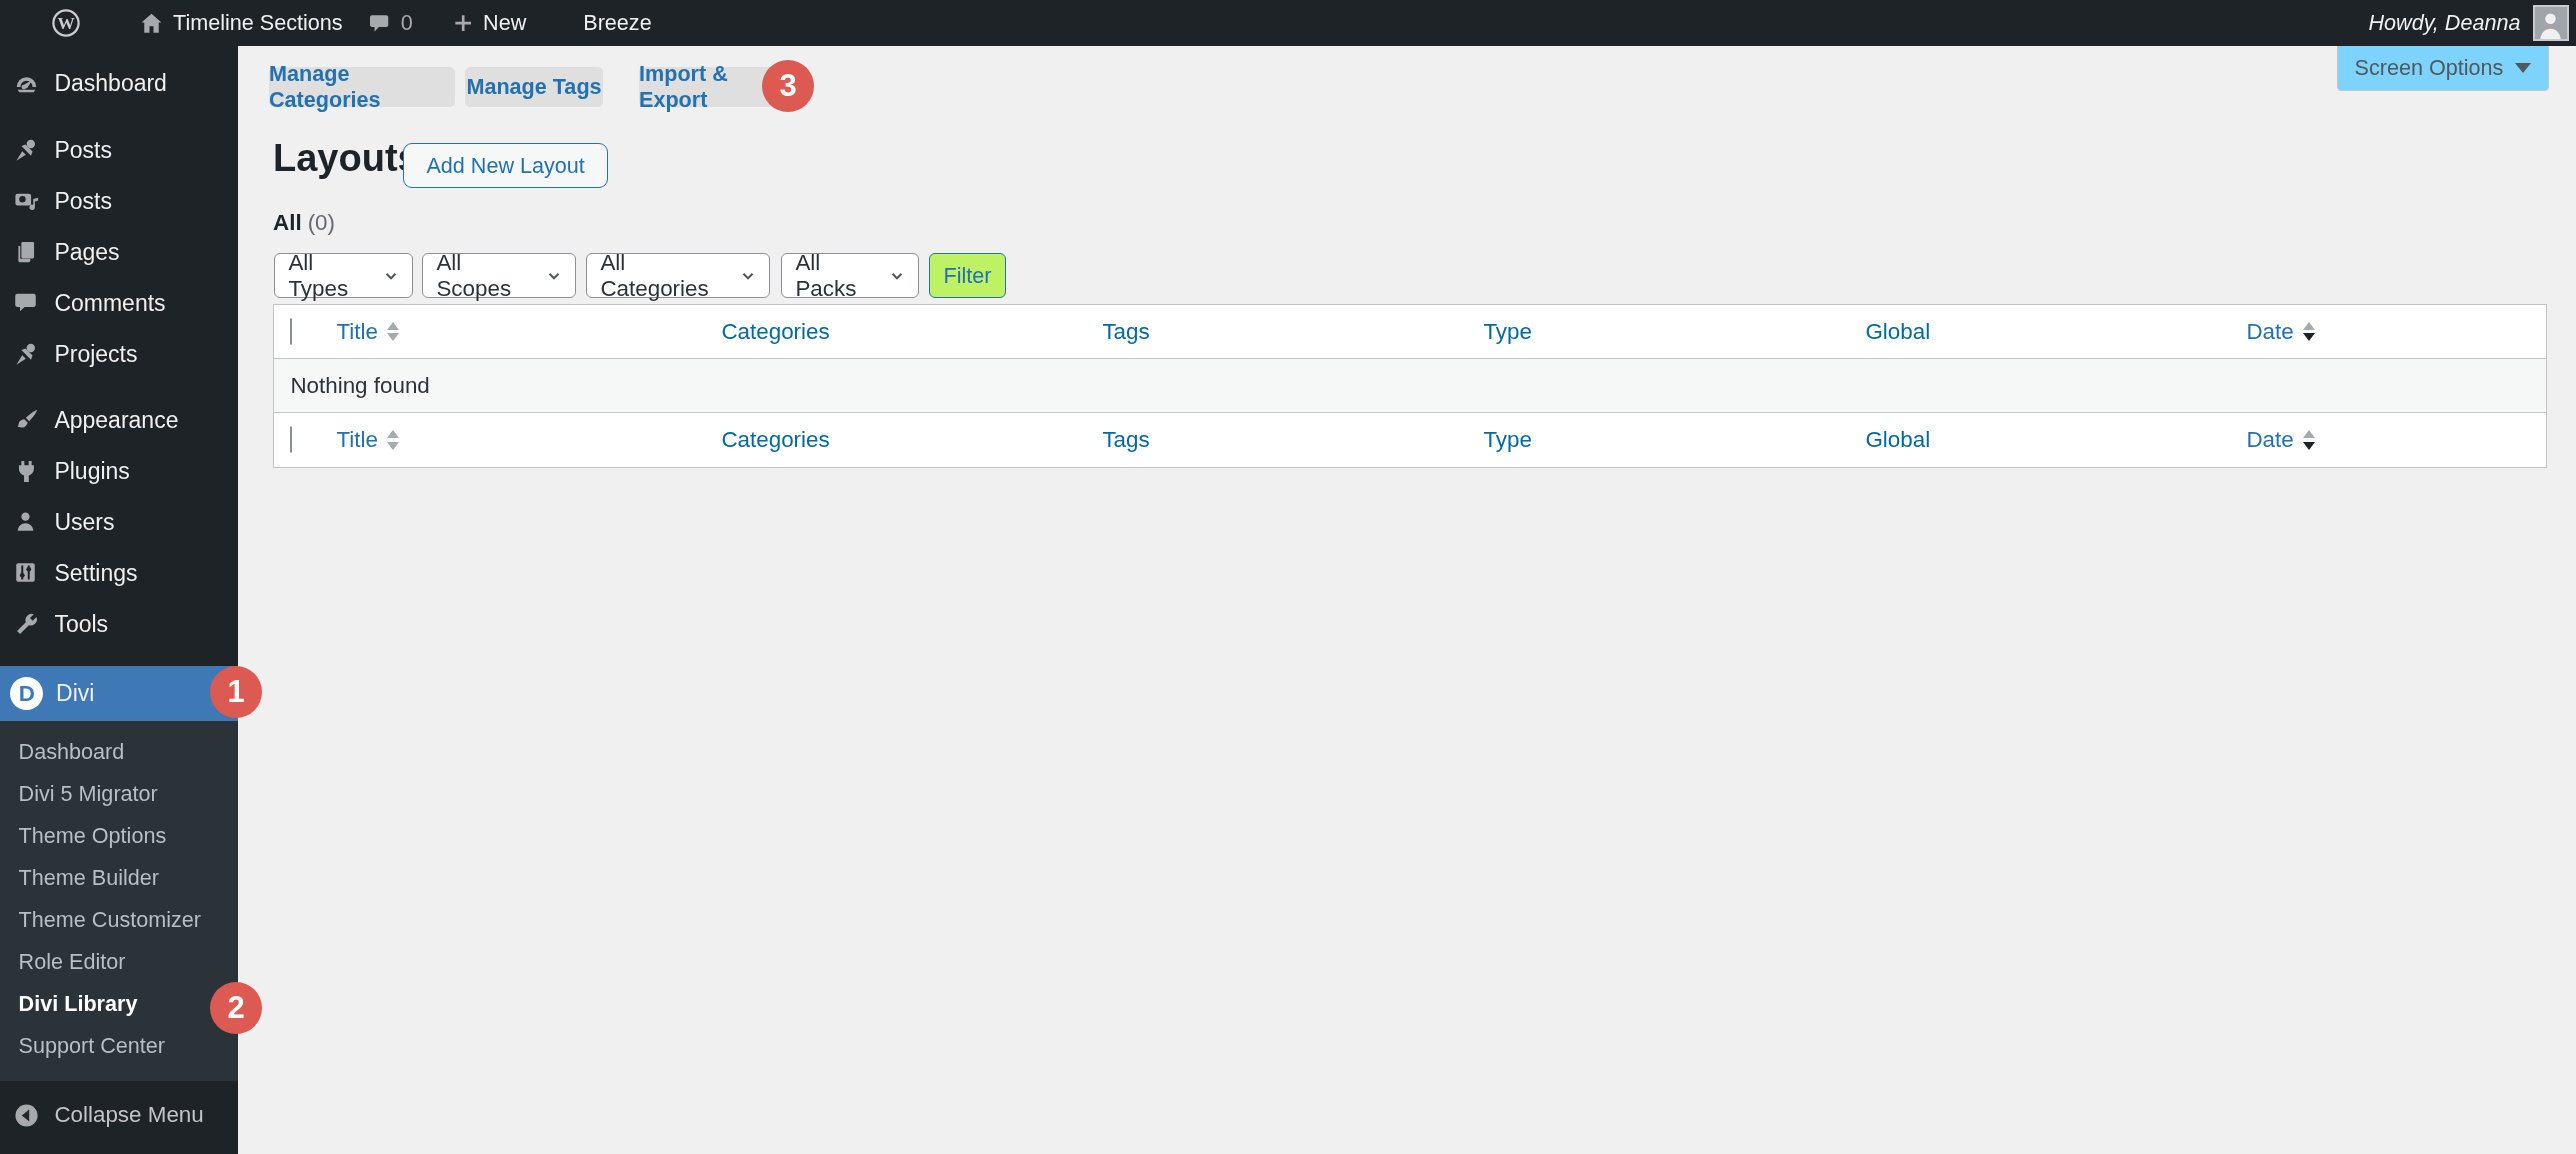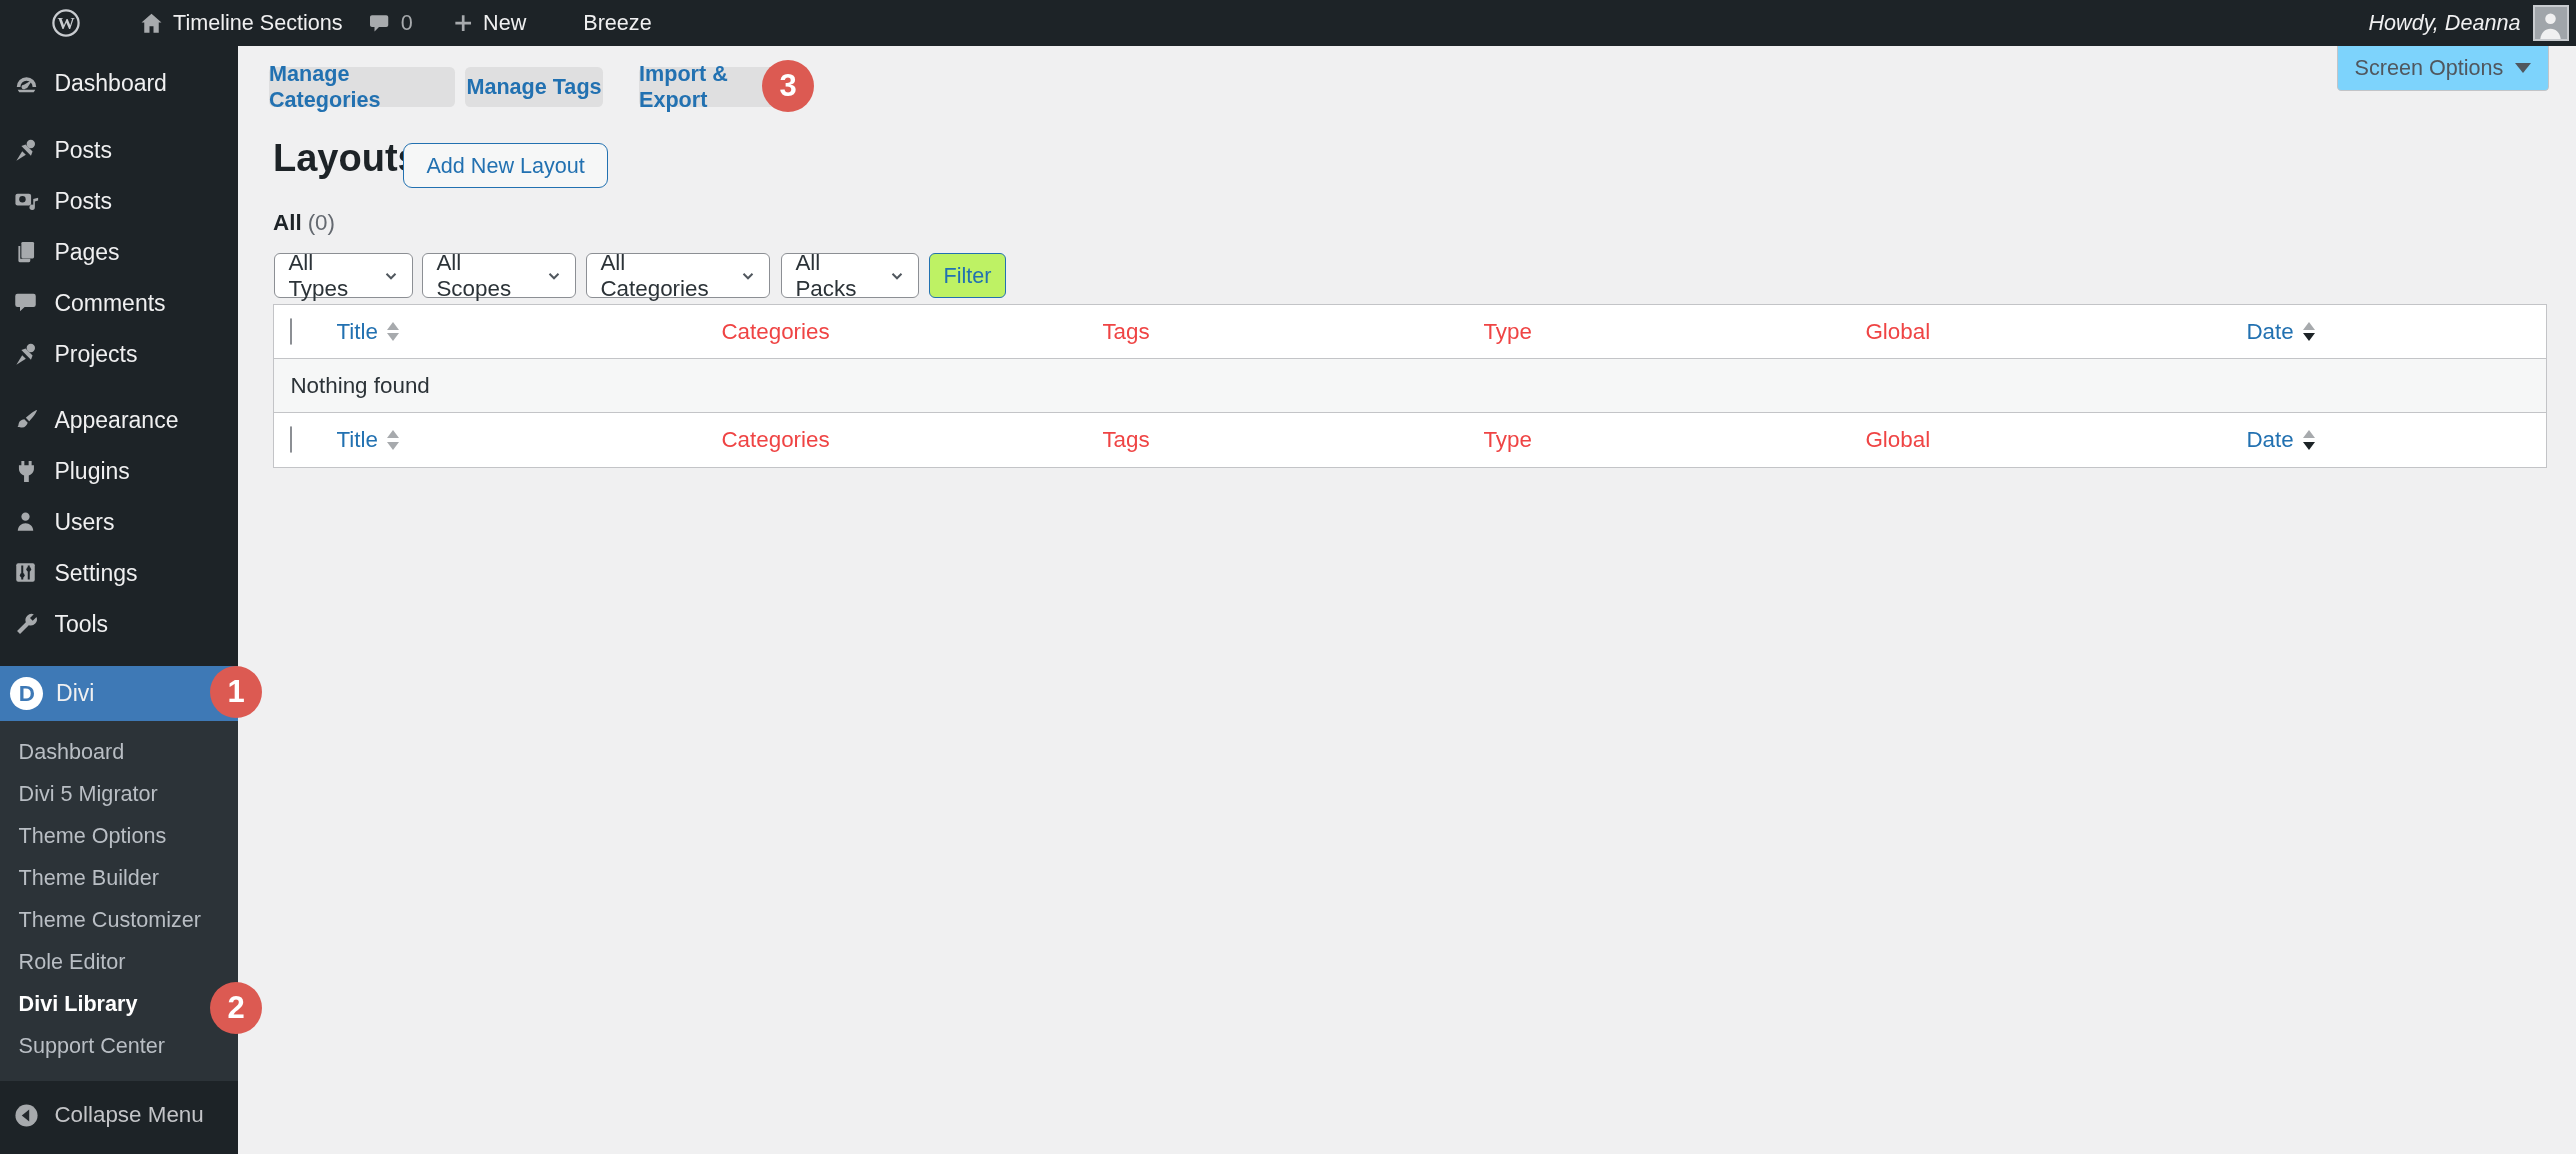--- a/index.html
+++ b/index.html
@@ -113,21 +113,21 @@
   .trow {
     display:grid; grid-template-columns:49px 385px 381px 381px 382px 381px auto;
     align-items:center; height:54px; font-size:22.4px;
   }
   .trow.thead { border-bottom:1.5px solid #c3c4c7; background:#ffffff; }
   .trow.tfoot { background:#ffffff; }
   .empty-row {
     height:54px; background:#f6f7f7; border-bottom:1.5px solid #c3c4c7;
     display:flex; align-items:center; padding-left:16.4px; font-size:22.4px; color:#2c3338;
   }
-  .th { color:#ef4444; padding-left:13.4px; }
+  .th { color:#0369a1; padding-left:13.4px; }
   .th-sort { color:#2271b1; display:flex; align-items:center; cursor:pointer; }
   .checkbox {
     width:25px; height:25px; background:#fff; border:1.5px solid #8c8f94;
     border-radius:6px; margin-left:16.4px; cursor:pointer;
   }
   .sorter { display:inline-flex; flex-direction:column; gap:3.7px; margin-left:9px; }
   .s-up { width:0; height:0; border-left:6.7px solid transparent; border-right:6.7px solid transparent; border-bottom:8.2px solid #a7aaad; }
   .s-down { width:0; height:0; border-left:6.7px solid transparent; border-right:6.7px solid transparent; border-top:8.2px solid #a7aaad; }
   .s-down.dark { border-top-color:#1d2327; }
   svg { display:block; }

